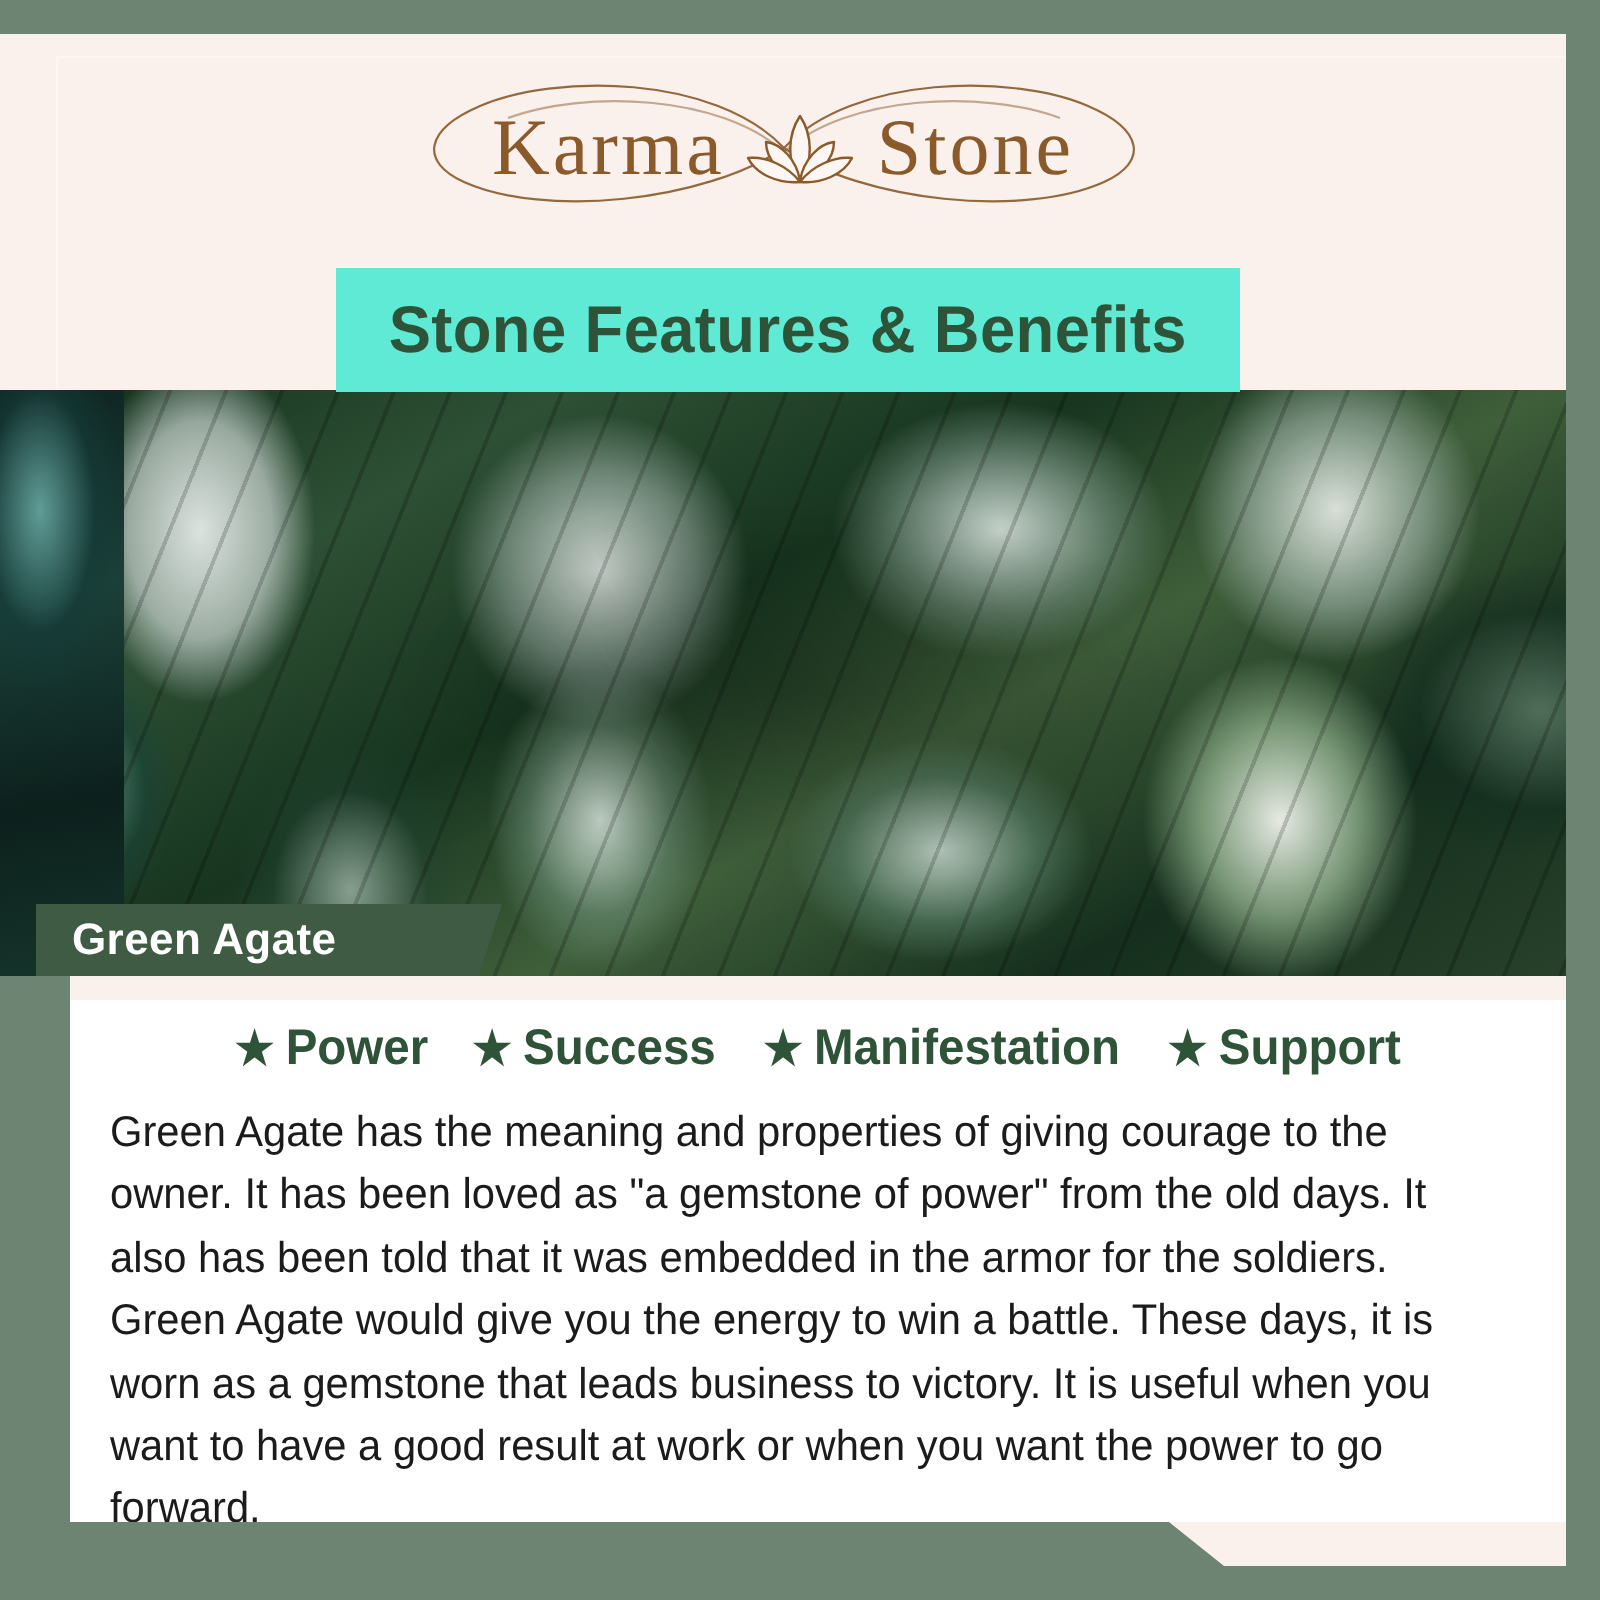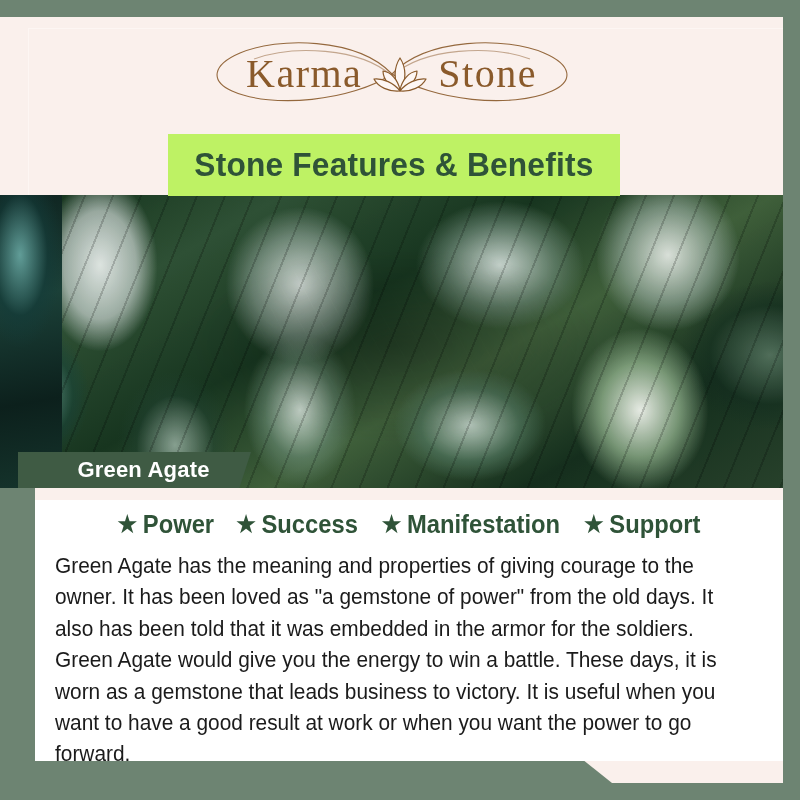--- a/index.html
+++ b/index.html
@@ -90,21 +90,21 @@
     top: 2px;
   }
 
   
   .title-banner {
     position: absolute;
     left: 168px;
     top: 134px;
     width: 452px;
     height: 62px;
-    background: #bef264;
+    background: #5eead4;
     display: flex;
     align-items: center;
     justify-content: center;
     z-index: 5;
   }
 
   .title-banner h1 {
     font-family: "Liberation Sans Narrow", "Liberation Sans", sans-serif;
     font-size: 33px;
     font-weight: bold;
@@ -172,21 +172,20 @@
     position: absolute;
     left: 18px;
     top: 452px;
     height: 36px;
     width: 233px;
     background: #3f5b44;
     clip-path: polygon(0 0, 100% 0, 95% 100%, 0 100%);
     display: flex;
     align-items: center;
     z-index: 6;
-    justify-content: center;
   }
   .stone-ribbon span {
     font-family: "Liberation Sans", sans-serif;
     font-size: 22px;
     font-weight: bold;
     color: #ffffff;
     padding-left: 18px;
     letter-spacing: .2px;
   }
 

